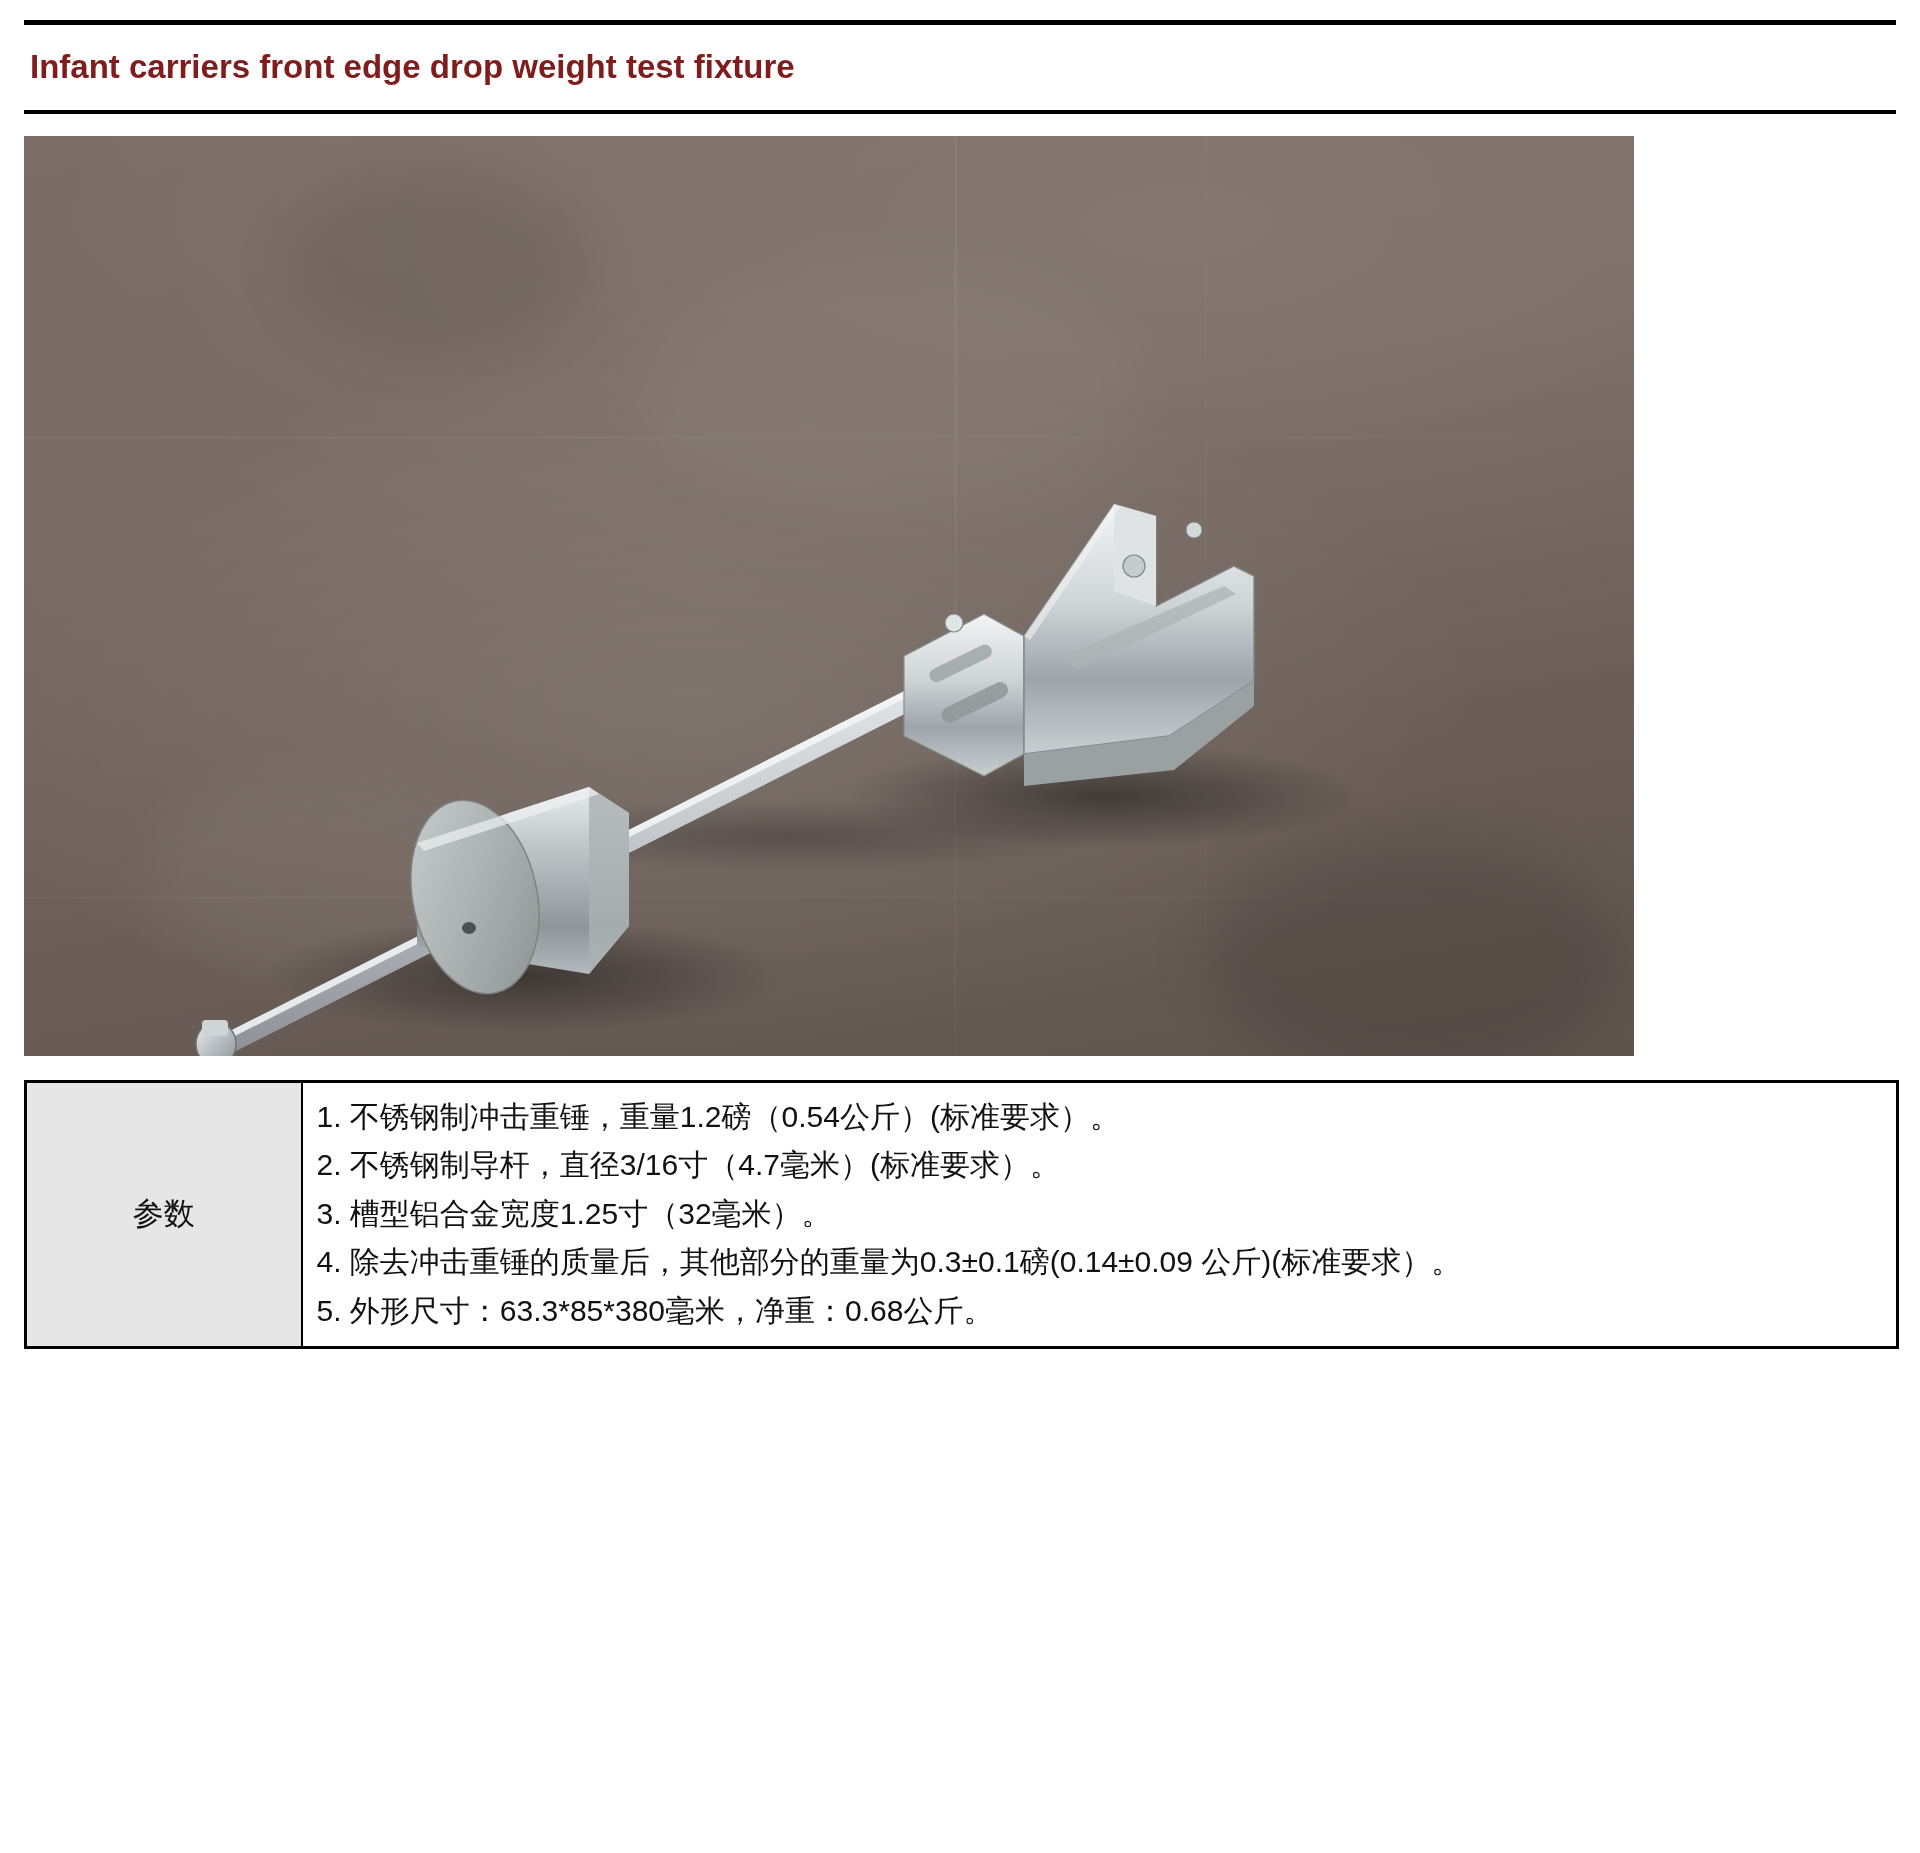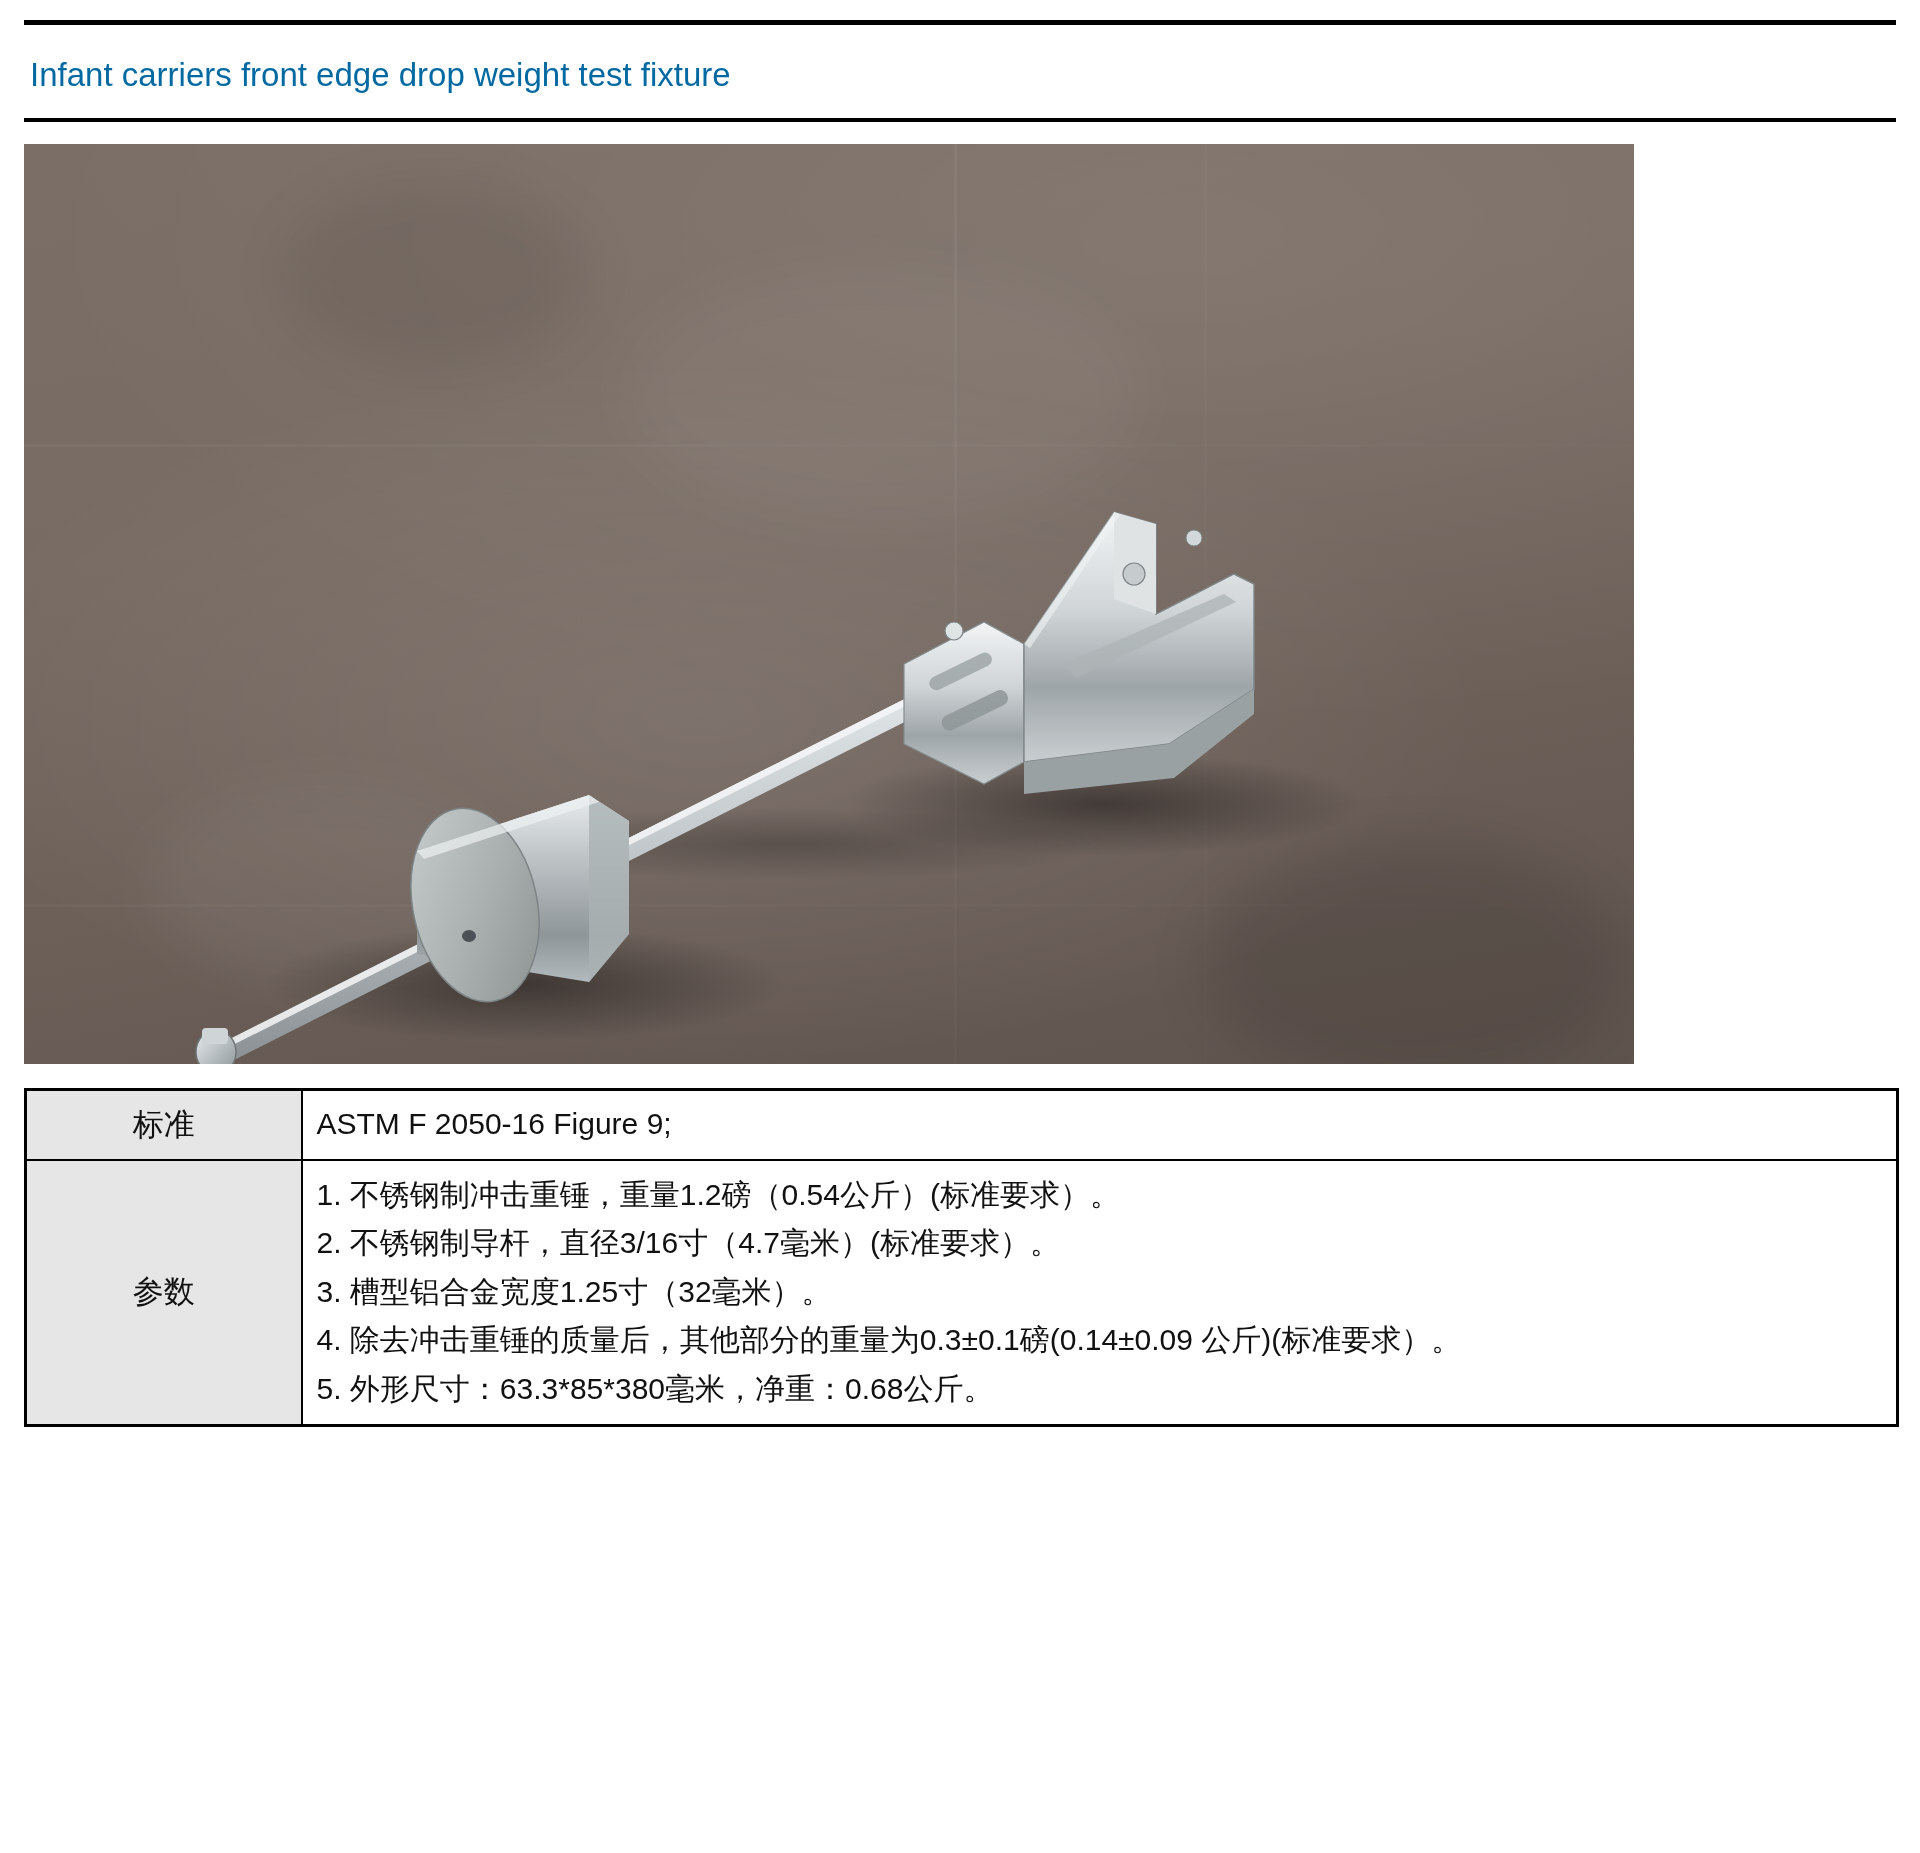--- a/index.html
+++ b/index.html
@@ -40,23 +40,23 @@
   .header .name-cn {
     font-size: 34px;
     line-height: 1.35;
     color: #1a1a1a;
     font-weight: 400;
     margin-top: 4px;
   }
   .header .name-en {
     font-size: 33px;
     line-height: 1.35;
-    color: #0369a1;
-    font-weight: 400;
-    margin-top: 14px;
+    color: #7f1d1d;
+    font-weight: 700;
+    margin-top: 6px;
   }
   .header-rule {
     height: 4px;
     background: #000000;
     margin: 10px 0 0 0;
   }
 
   
   .photo-wrap {
     margin: 22px 0 0 0;
@@ -219,24 +219,20 @@
         <polygon points="1040,520 1200,450 1212,458 1052,534" fill="#adb4b6" opacity=".75"></polygon>
         <circle cx="1110" cy="430" r="11" fill="#c6cccd" stroke="#808789" stroke-width="1.2"></circle>
         <circle cx="1170" cy="394" r="8" fill="#d3d9da" stroke="#808789" stroke-width="1"></circle>
         <polygon points="1000,500 1090,368 1096,371 1006,504" fill="#f0f3f3" opacity=".6"></polygon>
       </svg>
     </div>
   </div>
 
   <table class="spec-table">
     <tbody>
-      <tr>
-        <td class="label">标准</td>
-        <td class="value">ASTM F 2050-16 Figure 9;</td>
-      </tr>
       <tr>
         <td class="label">参数</td>
         <td class="value">
           <ul class="params-list">
             <li>1. 不锈钢制冲击重锤，重量1.2磅（0.54公斤）(标准要求）。</li>
             <li>2. 不锈钢制导杆，直径3/16寸（4.7毫米）(标准要求）。</li>
             <li>3.  槽型铝合金宽度1.25寸（32毫米）。</li>
             <li>4. 除去冲击重锤的质量后，其他部分的重量为0.3±0.1磅(0.14±0.09 公斤)(标准要求）。</li>
             <li>5. 外形尺寸：63.3*85*380毫米，净重：0.68公斤。</li>
           </ul>

